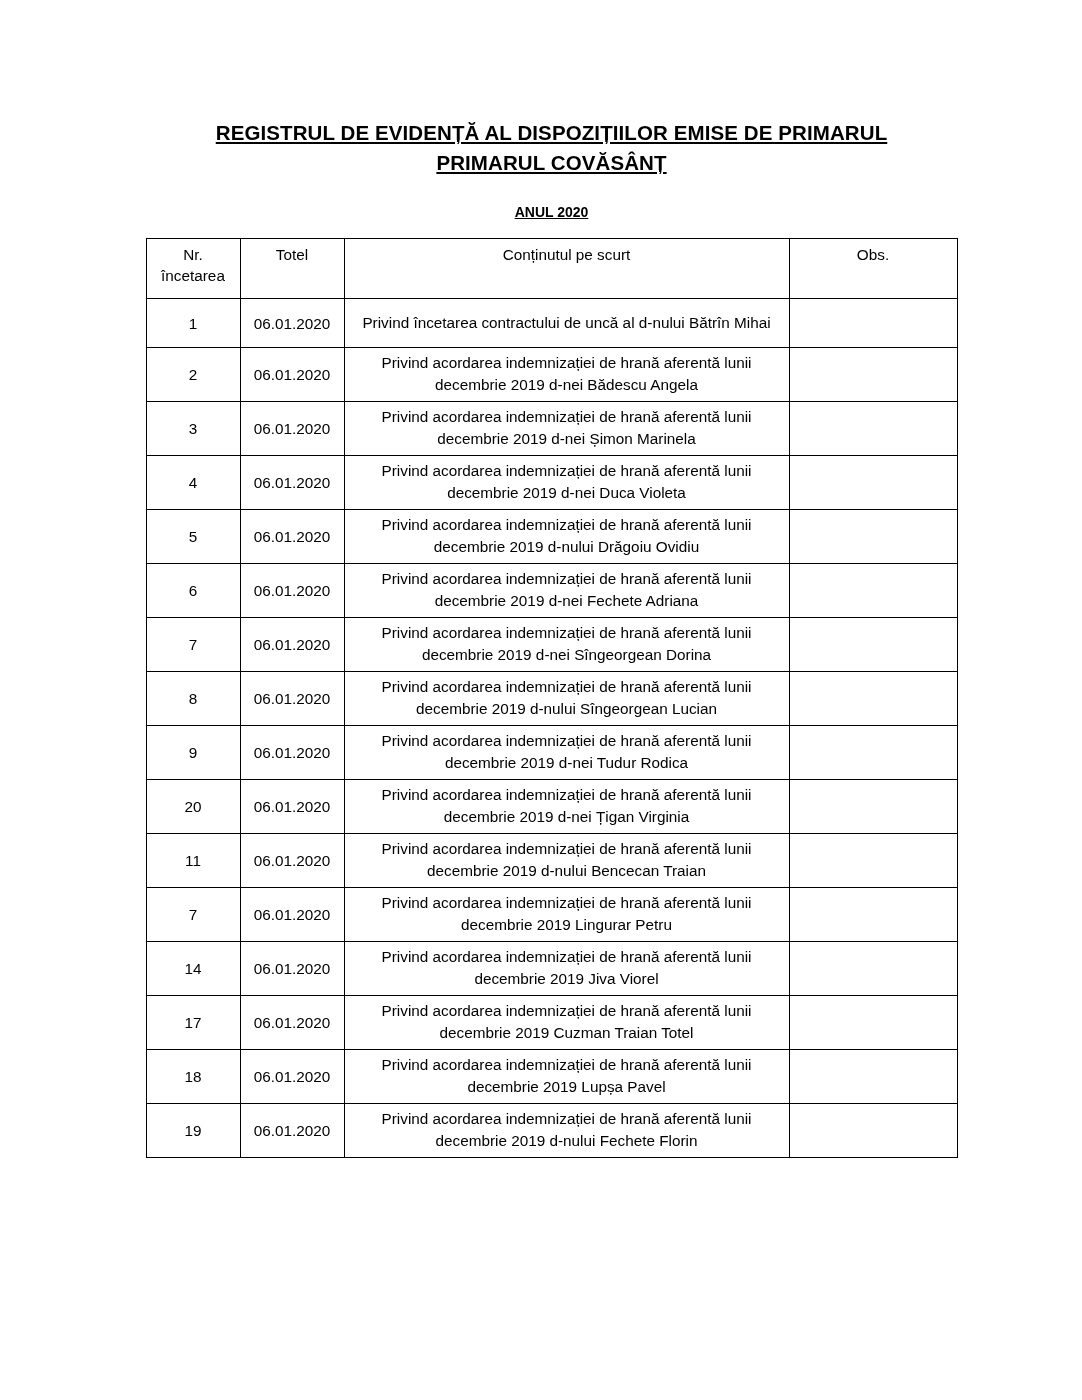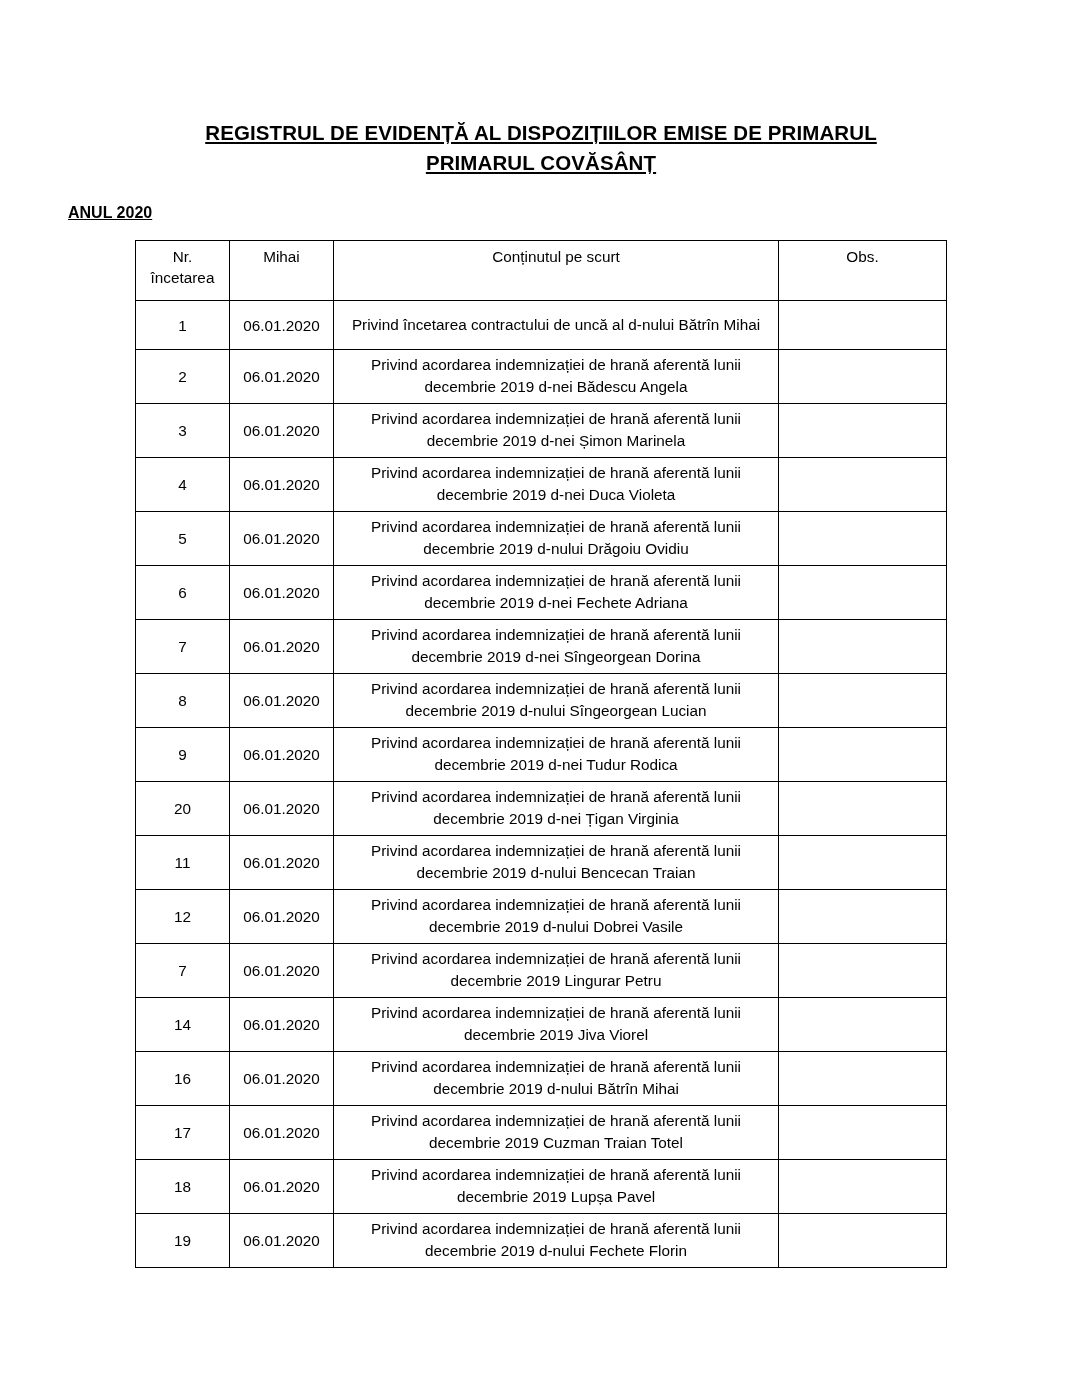--- a/index.html
+++ b/index.html
@@ -12,37 +12,38 @@
     height: 1400px;
     font-family: "Liberation Sans", sans-serif;
     color: #000000;
     -webkit-font-smoothing: antialiased;
   }
   .page {
     position: relative;
     width: 1082px;
     height: 1400px;
     box-sizing: border-box;
-    padding: 118px 68px 0 68px;
+    padding: 118px 68px 0 89px;
   }
   .doc-title {
     text-align: center;
     font-size: 20.5px;
     font-weight: bold;
     line-height: 30px;
     letter-spacing: 0.1px;
   }
   .doc-title .line {
     display: block;
   }
   .doc-title .line span {
     text-decoration: underline;
   }
   .doc-year {
-    font-size: 16px;
+    text-align: center;
+    font-size: 14px;
     font-weight: bold;
     margin-top: 26px;
     margin-bottom: 18px;
   }
   .doc-year span {
     text-decoration: underline;
   }
   table.register {
     border-collapse: collapse;
     width: 811px;
@@ -110,21 +111,21 @@
       <col class="c-data">
       <col class="c-content">
       <col class="c-obs">
     </colgroup>
     <thead>
       <tr>
         <td class="head-nr">
           <div>Nr.</div>
           <div>încetarea</div>
         </td>
-        <td class="head-data">Mihai</td>
+        <td class="head-data">Totel</td>
         <td class="head-content">Conținutul pe scurt</td>
         <td class="head-obs">Obs.</td>
       </tr>
     </thead>
     <tbody>
       <tr>
         <td class="cell-nr">1</td>
         <td class="cell-data nowrap">06.01.2020</td>
         <td class="cell-content">Privind încetarea contractului de uncă al d-nului Bătrîn Mihai</td>
         <td class="cell-obs"></td>
@@ -183,41 +184,29 @@
         <td class="cell-content">Privind acordarea indemnizației de hrană aferentă lunii decembrie 2019 d-nei Țigan Virginia</td>
         <td class="cell-obs"></td>
       </tr>
       <tr>
         <td class="cell-nr">11</td>
         <td class="cell-data nowrap">06.01.2020</td>
         <td class="cell-content">Privind acordarea indemnizației de hrană aferentă lunii decembrie 2019 d-nului Bencecan Traian</td>
         <td class="cell-obs"></td>
       </tr>
       <tr>
-        <td class="cell-nr">12</td>
-        <td class="cell-data nowrap">06.01.2020</td>
-        <td class="cell-content">Privind acordarea indemnizației de hrană aferentă lunii decembrie 2019 d-nului Dobrei Vasile</td>
-        <td class="cell-obs"></td>
-      </tr>
-      <tr>
         <td class="cell-nr">7</td>
         <td class="cell-data nowrap">06.01.2020</td>
         <td class="cell-content">Privind acordarea indemnizației de hrană aferentă lunii decembrie 2019 Lingurar Petru</td>
         <td class="cell-obs"></td>
       </tr>
       <tr>
         <td class="cell-nr">14</td>
         <td class="cell-data nowrap">06.01.2020</td>
         <td class="cell-content">Privind acordarea indemnizației de hrană aferentă lunii decembrie 2019 Jiva Viorel</td>
-        <td class="cell-obs"></td>
-      </tr>
-      <tr>
-        <td class="cell-nr">16</td>
-        <td class="cell-data nowrap">06.01.2020</td>
-        <td class="cell-content">Privind acordarea indemnizației de hrană aferentă lunii decembrie 2019 d-nului Bătrîn Mihai</td>
         <td class="cell-obs"></td>
       </tr>
       <tr>
         <td class="cell-nr">17</td>
         <td class="cell-data nowrap">06.01.2020</td>
         <td class="cell-content">Privind acordarea indemnizației de hrană aferentă lunii decembrie 2019 Cuzman Traian Totel</td>
         <td class="cell-obs"></td>
       </tr>
       <tr>
         <td class="cell-nr">18</td>

